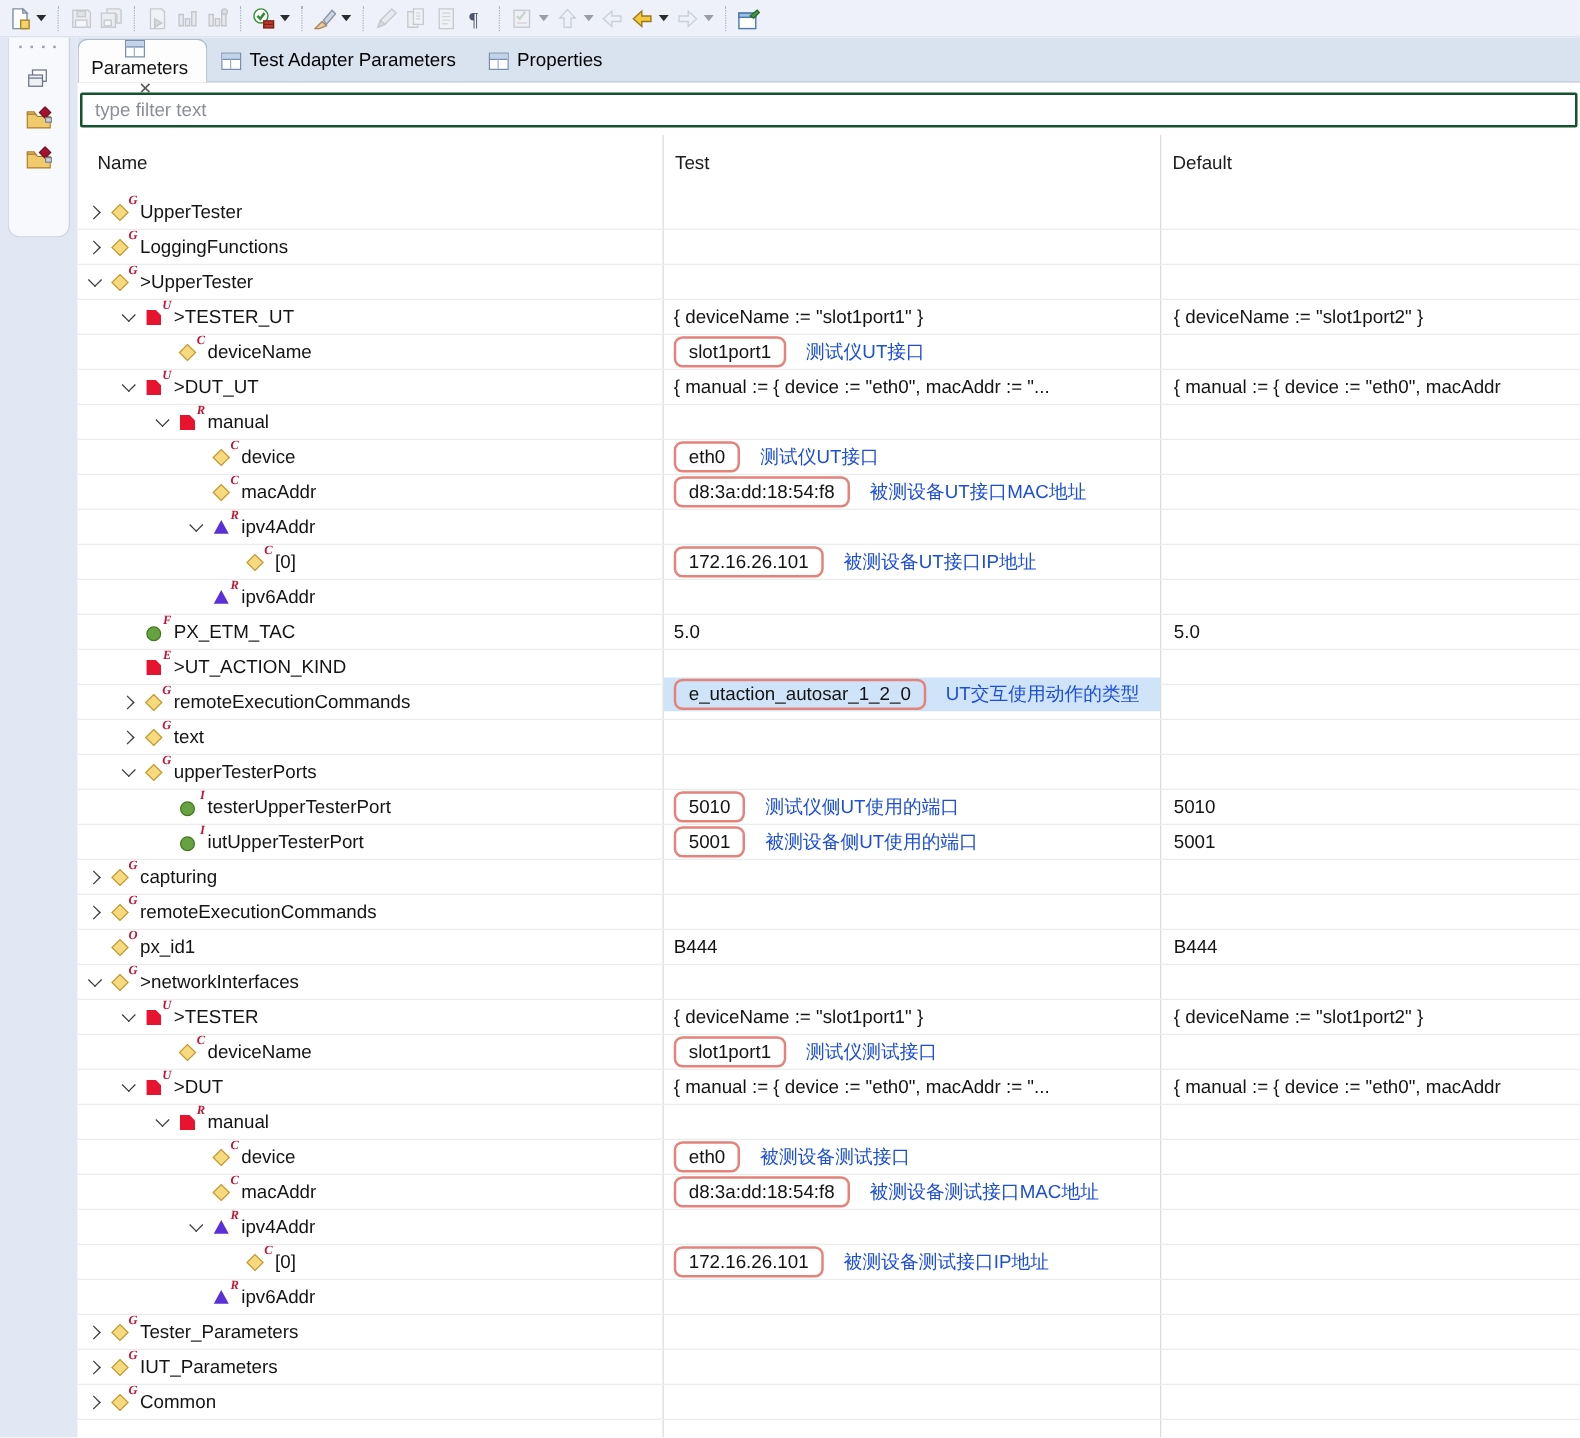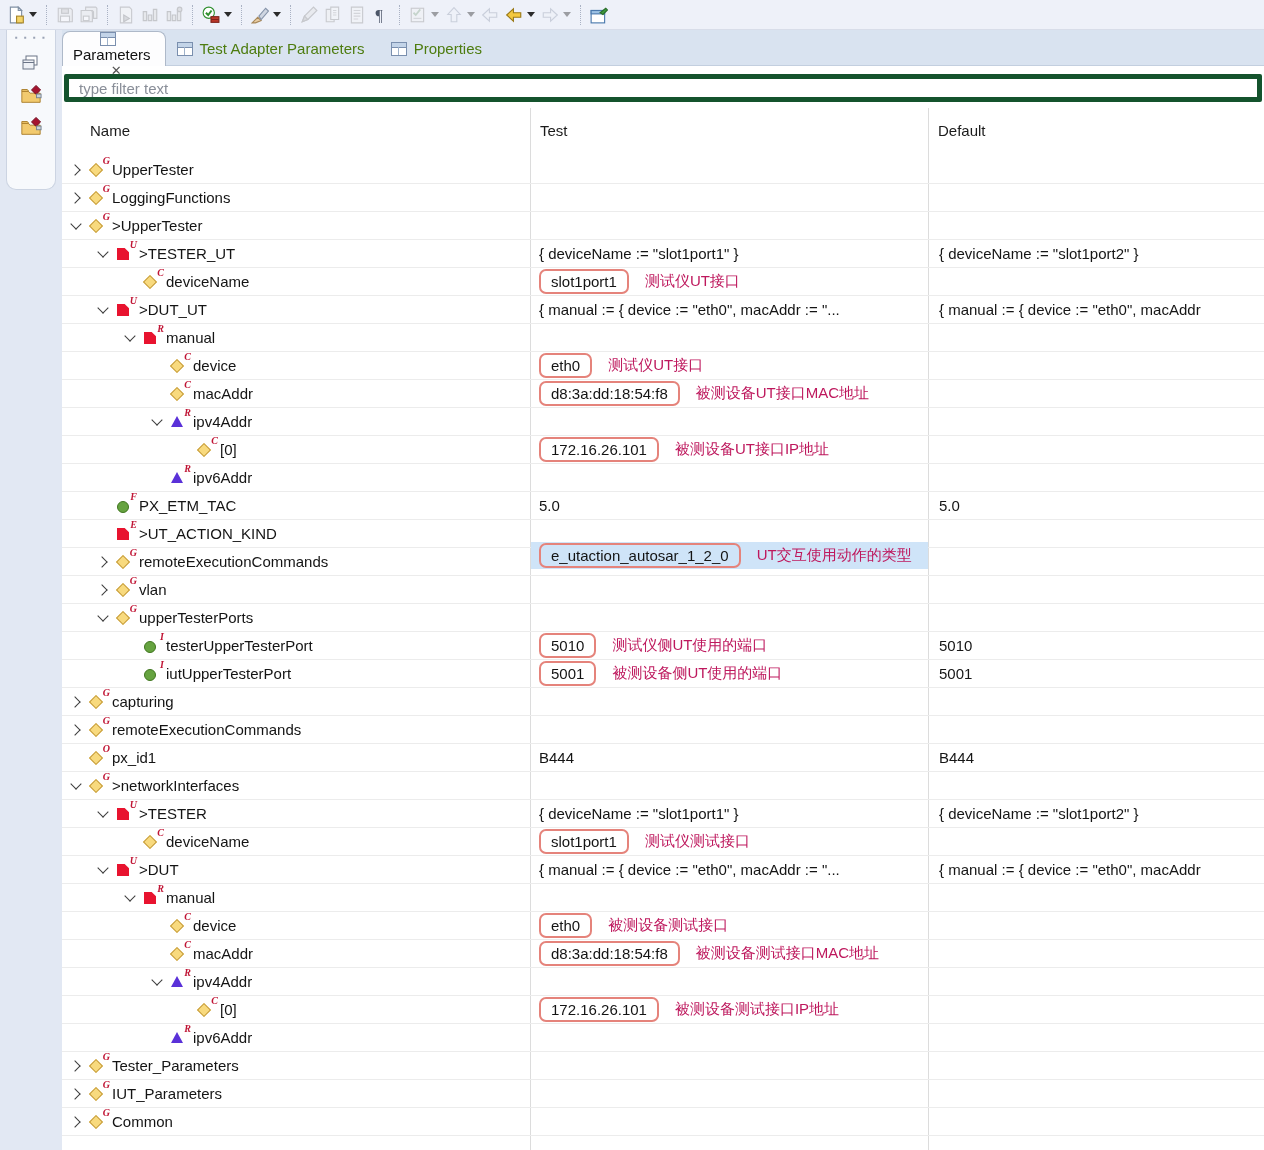--- a/index.html
+++ b/index.html
@@ -26,45 +26,45 @@
   .rail-dots { margin-top:5px; letter-spacing:2px; color:#9aa3b5; font-size:8px; line-height:6px; }
   .rail-ic { margin-top:12px; cursor:pointer; }
   .rail-ic svg { width:22px; height:20px; display:block; }
 
   .view { flex:1; display:flex; flex-direction:column; background:#fff; min-width:0; }
 
   
   .tabbar { height:36px; background:#d9e3f0; display:flex; align-items:flex-end;
     border-bottom:1px solid #c3cfdf; padding-left:0; }
   .tab { display:flex; align-items:center; height:34px; padding:0 14px 0 10px;
-    font-size:15px; color:#4d7c0f; cursor:pointer; border-radius:8px 8px 0 0;
+    font-size:15px; color:#000000; cursor:pointer; border-radius:8px 8px 0 0;
     border:1px solid transparent; border-bottom:none; white-space:nowrap; }
   .tab.active { background:#fdfdfe; border-color:#aeb9c9; color:#111; margin-bottom:-1px;
     height:35px;flex-direction:column; }
   .tab-ticon { width:16px; height:14px; border:1px solid #7a8fae; background:#fff;
     margin-right:7px; position:relative; flex:none; }
   .tab-ticon::before { content:""; position:absolute; left:0; top:0; right:0; height:4px;
     background:#c3d4e8; border-bottom:1px solid #7a8fae; }
   .tab-ticon::after { content:""; position:absolute; left:6px; top:4px; bottom:0;
     border-left:1px solid #9fb2ca; }
   .tab-close { margin-left:9px; font-size:13px; color:#555; cursor:pointer; }
 
   
   .filterwrap { padding:8px 2px 6px 2px; }
-  .filter { width:100%; height:28px; border:5px solid #14532d; border-radius:2px;
+  .filter { width:100%; height:28px; border:2px solid #14532d; border-radius:2px;
     font-size:15px; color:#555; padding:0 10px; font-family:"Liberation Sans",sans-serif; }
   .filter::placeholder { color:#8a8f99; }
 
   
   .tablewrap { position:relative; flex:1; overflow:hidden; }
   .colline { position:absolute; top:0; bottom:0; border-left:1px solid #dcdcdc; }
   .colline.c1 { left:468px; } .colline.c2 { left:866px; }
   .thead { height:48px; position:relative; font-size:15px; color:#1b1b1b; }
   .th { position:absolute; top:14px; white-space:nowrap; }
-  .th.h0 { left:28px; } .th.h1 { left:478px; } .th.h2 { left:876px; }
+  .th.h0 { left:16px; } .th.h1 { left:478px; } .th.h2 { left:876px; }
 
   .row { position:relative; height:28px; border-bottom:1px solid #ececec; }
   .ncell { position:absolute; left:0; top:0; width:468px; height:100%;
     display:flex; align-items:center; overflow:hidden; }
   .vcell { position:absolute; left:469px; top:0; width:397px; height:100%;
     display:flex; align-items:center; overflow:hidden; padding-left:8px; }
   .vcell.hl { background:#cfe4f8;margin-top:22px; }
   .dcell { position:absolute; left:867px; right:0; top:0; height:100%;
     padding-left:10px; font-size:15px; color:#161616; white-space:nowrap;
     overflow:hidden; display:flex; align-items:center; }
@@ -85,21 +85,21 @@
   .shape-triangle::before { content:""; position:absolute; left:1px; top:2px; width:0; height:0;
     border-left:6px solid transparent; border-right:6px solid transparent;
     border-bottom:11px solid #5a31d8; }
   .shape-circle::before { content:""; position:absolute; left:1px; top:3px; width:10px; height:10px;
     border-radius:50%; background:#66a340; border:1px solid #40761f; }
 
   .nm { font-size:15px; color:#141414; white-space:nowrap; }
   .vplain { font-size:15px; color:#141414; white-space:nowrap; }
   .vbox { font-size:15px; color:#141414; white-space:nowrap; border:2px solid #e5837b;
     border-radius:7px; padding:0 10px; line-height:21px; margin-right:16px; background:transparent; }
-  .ann { font-size:15px; color:#be185d; white-space:nowrap;text-align:center; }
+  .ann { font-size:15px; color:#1d4ed8; white-space:nowrap;text-align:center; }
 </style>
 </head>
 <body>
 
 <div class="toolbar">
     <span class="tbtn">
       <svg viewBox="0 0 16 16">
         <path d="M3 1h7l3 3v11H3z" fill="#fff" stroke="#8090a4"></path>
         <path d="M10 1l3 3h-3z" fill="#dbe4ee" stroke="#8090a4"></path>
         <rect x="8.5" y="9" width="6" height="6" fill="#f4d468" stroke="#a8862a"></rect>
@@ -468,21 +468,21 @@
             </div>
             <div class="vcell"></div>
             <div class="dcell"></div>
           </div>
           <div class="row">
             <div class="ncell" style="padding-left: 33px;">
               <span class="chev collapsed"></span>
               <span class="ticon shape-diamond">
                 <span class="tletter">G</span>
               </span>
-              <span class="nm">vlan</span>
+              <span class="nm">text</span>
             </div>
             <div class="vcell"></div>
             <div class="dcell"></div>
           </div>
           <div class="row">
             <div class="ncell" style="padding-left: 33px;">
               <span class="chev expanded"></span>
               <span class="ticon shape-diamond">
                 <span class="tletter">G</span>
               </span>

